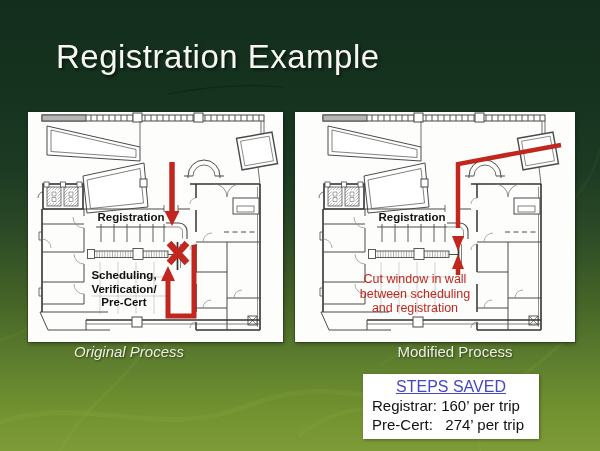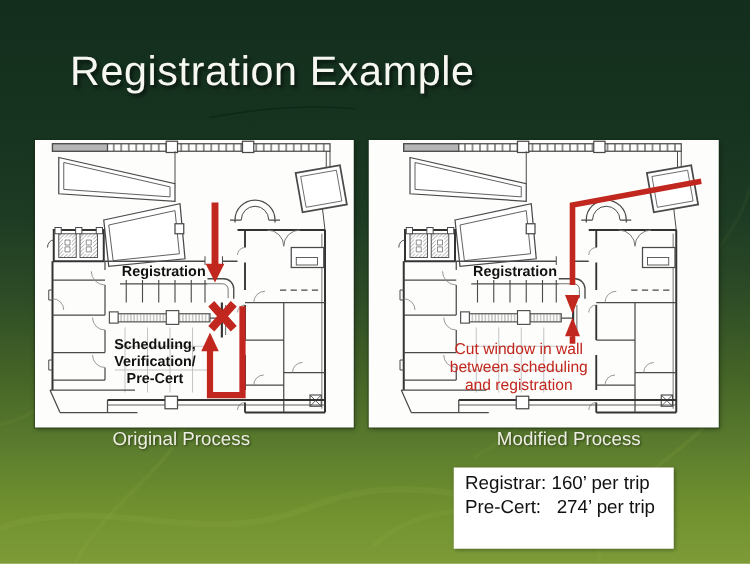--- a/index.html
+++ b/index.html
@@ -13,21 +13,21 @@
     position:absolute;left:40px;top:22px;margin:16px;
     font-size:33px;font-weight:400;color:#f7f7f2;letter-spacing:.5px;
     text-shadow:2px 2px 3px rgba(0,0,0,.55);
   }
   .panel{position:absolute;top:112px;background:#fdfdfb;box-shadow:0 0 0 1px rgba(20,40,20,.35),1px 2px 4px rgba(0,0,0,.35);}
   .panel.left{left:28px;width:255px;height:230px;}
   .panel.right{left:295px;width:280px;height:230px;}
   .panel svg{display:block;}
   .caption{position:absolute;top:343px;width:170px;text-align:center;
     color:#edeee2;font-size:15px;text-shadow:1px 1px 2px rgba(0,0,0,.5);}
-  .caption.left{left:60px;}
+  .caption.left{left:44px;font-style:italic;}
   .caption.right{left:370px;}
   .steps-box{
     position:absolute;left:363px;top:374px;width:176px;height:62px;
     background:#ffffff;box-shadow:1px 1px 3px rgba(0,0,0,.35);
     padding:3px 0 0 0;text-align:center;
   }
   .steps-heading{font-size:16px;color:#4646c8;text-decoration:underline;line-height:19px;}
   .steps-row{font-size:15px;color:#111;line-height:19px;white-space:pre;text-align:left;padding-left:9px;}
   .plan-label{font-family:"Liberation Sans",sans-serif;font-size:11.5px;font-weight:bold;fill:#111;text-anchor:middle;}
   .red-label{font-family:"Liberation Sans",sans-serif;font-size:12.5px;fill:#c1271e;text-anchor:middle;}
@@ -181,17 +181,18 @@
         <text x="106" y="185.5" class="red-label">between scheduling</text>
         <text x="106" y="200" class="red-label">and registration</text>
       </g>
     </svg>
   </div>
 
   <div class="caption left">Original Process</div>
   <div class="caption right">Modified Process</div>
 
   <div class="steps-box">
+    <div class="steps-heading">STEPS SAVED</div>
     <div class="steps-row">Registrar: 160’ per trip</div>
     <div class="steps-row">Pre-Cert:   274’ per trip</div>
   </div>
 
 </div>
 
 </body></html>

